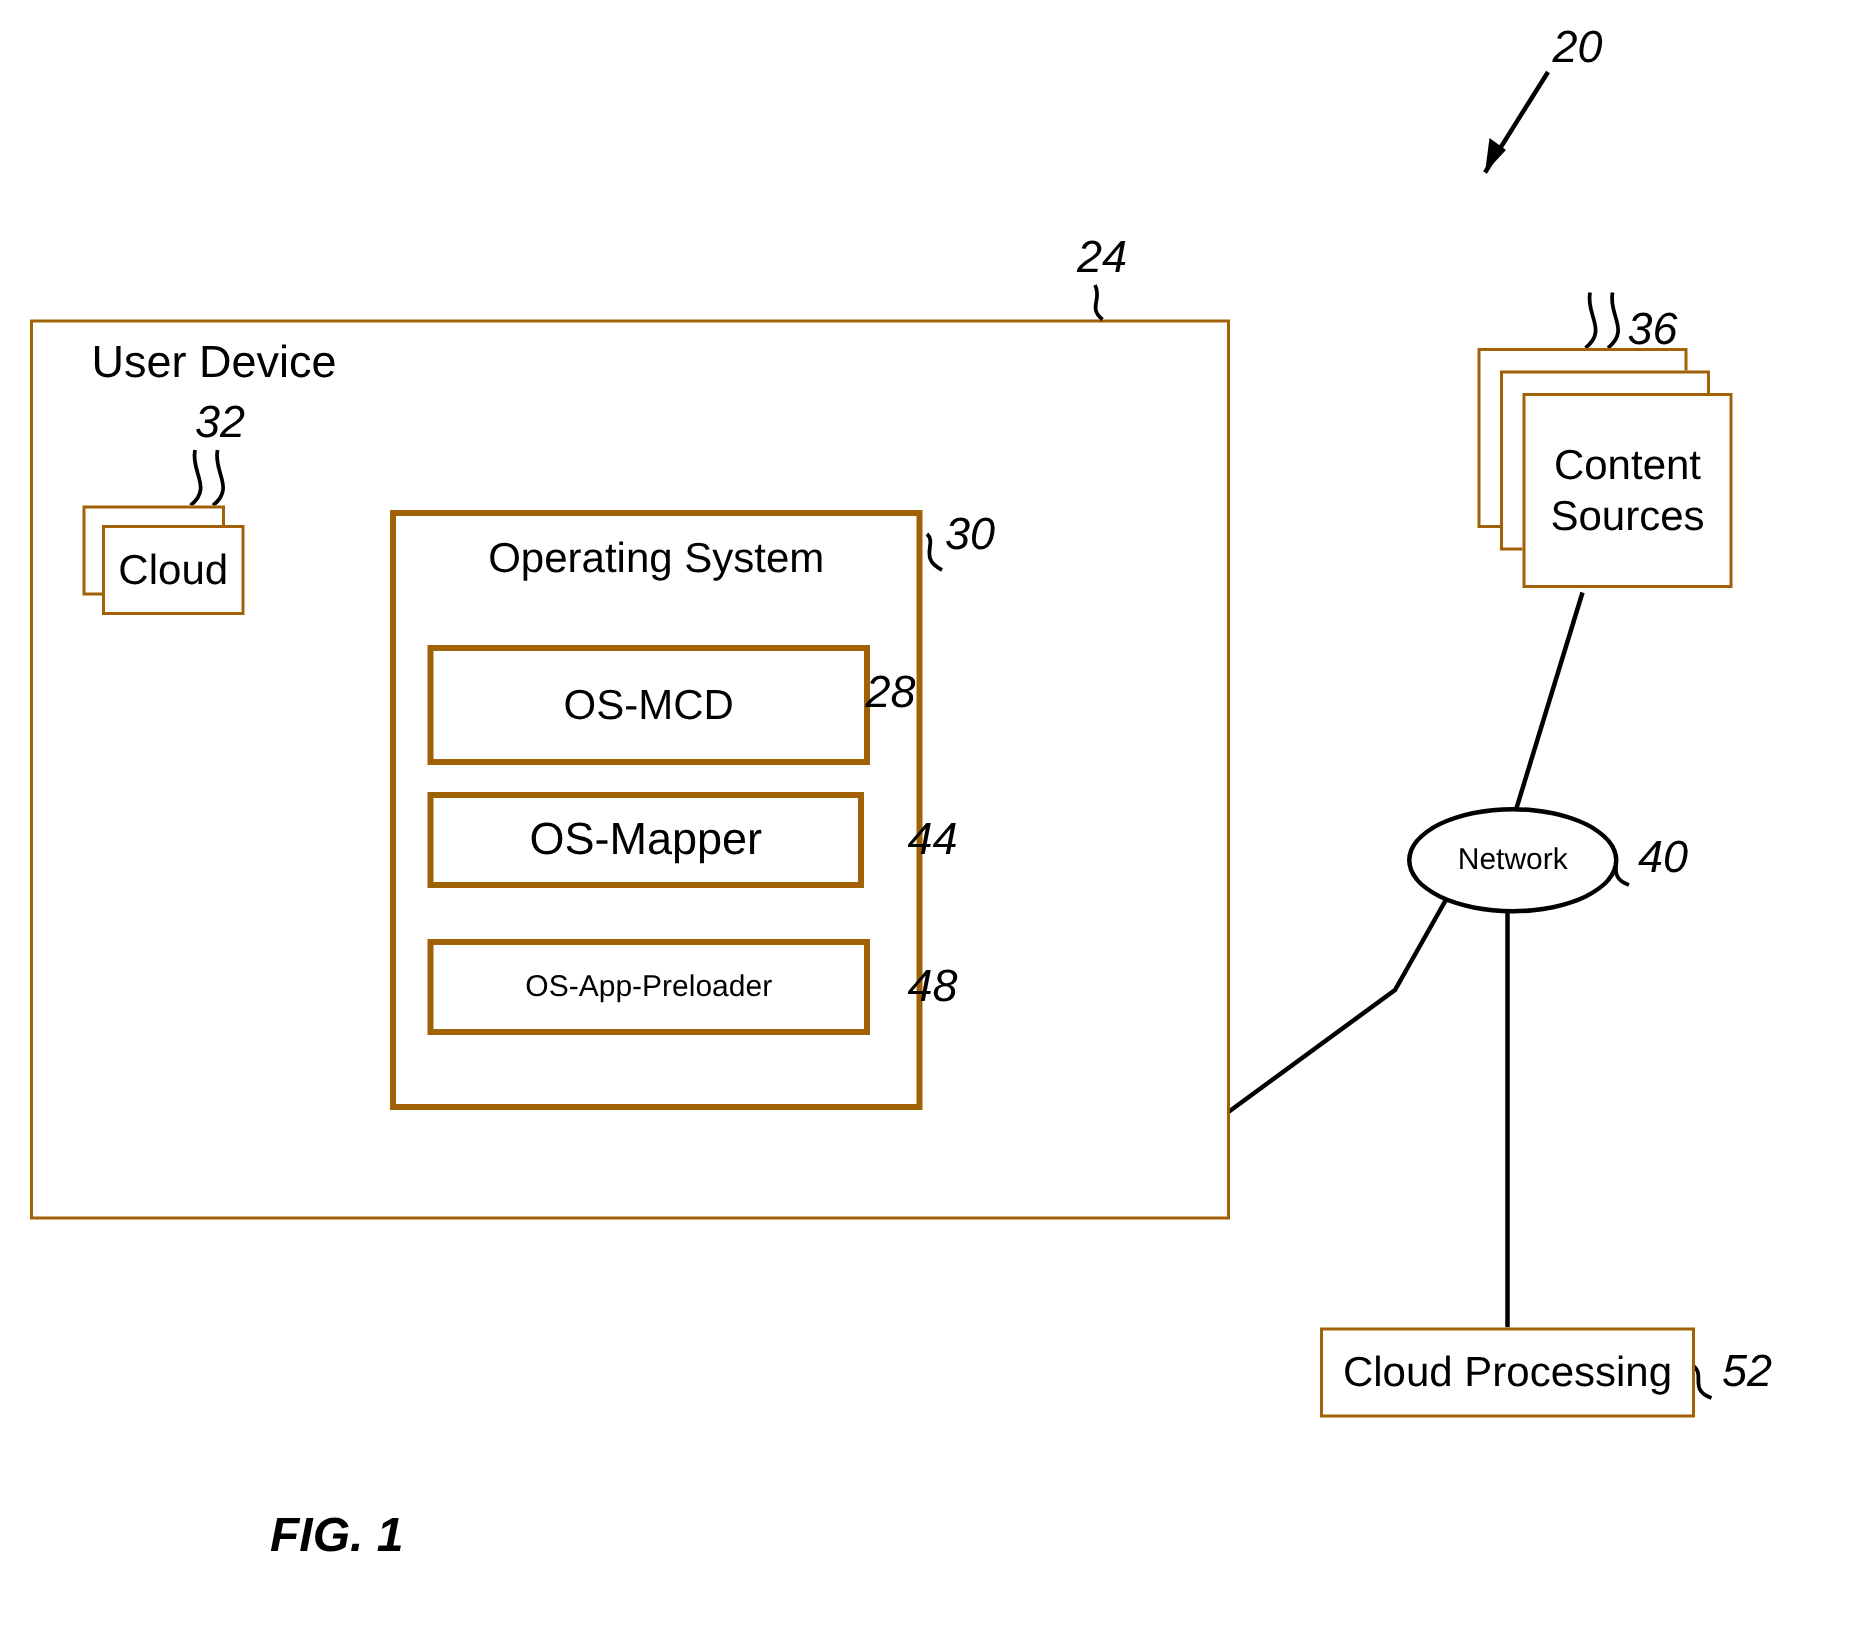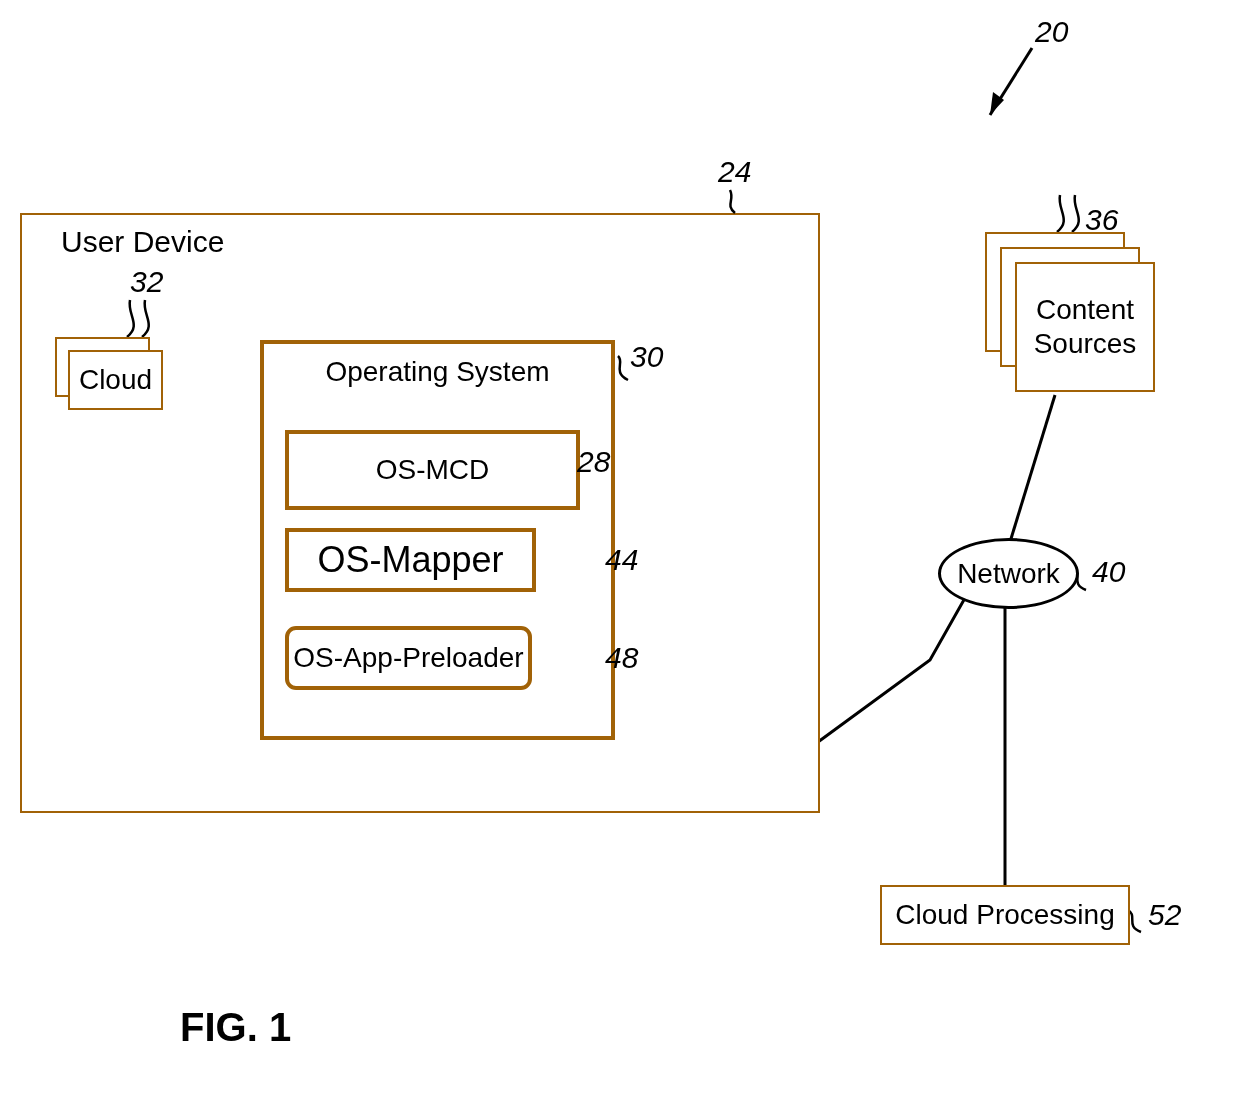--- a/index.html
+++ b/index.html
@@ -29,32 +29,33 @@
   .heavy {
     border-width: 4px;
   }
   .ud-label {
     position: absolute;
     font-size: 30px;
   }
   svg { position: absolute; top: 0; left: 0; }
   .fig {
     position: absolute;
+    font-style: italic;
     font-weight: bold;
-    font-size: 40px;
+    font-size: 32px;
   }
   .ellipse {
     position: absolute;
     border: 3px solid #000;
     border-radius: 50%;
     background: #fff;
     display: flex;
     align-items: center;
     justify-content: center;
-    font-size: 28px;
+    font-size: 20px;
   }
 </style>
 </head>
 <body>
 
 <svg width="1240" height="1093">
 
   <line x1="1032" y1="48" x2="990" y2="115" stroke="#000" stroke-width="3"></line>
   <polygon points="990,115 1004,100 993,92" fill="#000"></polygon>
 
@@ -88,24 +89,24 @@
 <div class="ref" style="left:130px; top:265px;">32</div>
 
 <div class="box heavy" style="left:260px; top:340px; width:355px; height:400px; align-items:flex-start; padding-top:12px; font-size:28px;">
   <span>Operating System</span>
 </div>
 <div class="ref" style="left:630px; top:340px;">30</div>
 
 <div class="box heavy" style="left:285px; top:430px; width:295px; height:80px; font-size:28px;">OS-MCD</div>
 <div class="ref" style="left:577px; top:445px;">28</div>
 
-<div class="box heavy" style="left:285px; top:528px; width:251px; height:64px; font-size:36px;">OS-Mapper</div>
+<div class="box heavy" style="left:285px; top:528px; width:291px; height:64px; font-size:30px;">OS-Mapper</div>
 <div class="ref" style="left:605px; top:543px;">44</div>
 
-<div class="box heavy" style="left:285px; top:626px; width:247px; height:64px; font-size:28px;border-radius:11px;">OS-App-Preloader</div>
+<div class="box heavy" style="left:285px; top:626px; width:295px; height:64px; font-size:20px;">OS-App-Preloader</div>
 <div class="ref" style="left:605px; top:641px;">48</div>
 
 <div class="box" style="left:985px; top:232px; width:140px; height:120px;"></div>
 <div class="box" style="left:1000px; top:247px; width:140px; height:120px;"></div>
 <div class="box" style="left:1015px; top:262px; width:140px; height:130px; font-size:28px; white-space:pre-line; line-height:1.2;">Content
 Sources</div>
 <div class="ref" style="left:1085px; top:159px;margin-top:44px;">36</div>
 
 <div class="ellipse" style="left:938px; top:538px; width:135px; height:65px;">Network</div>
 <div class="ref" style="left:1092px; top:555px;">40</div>

